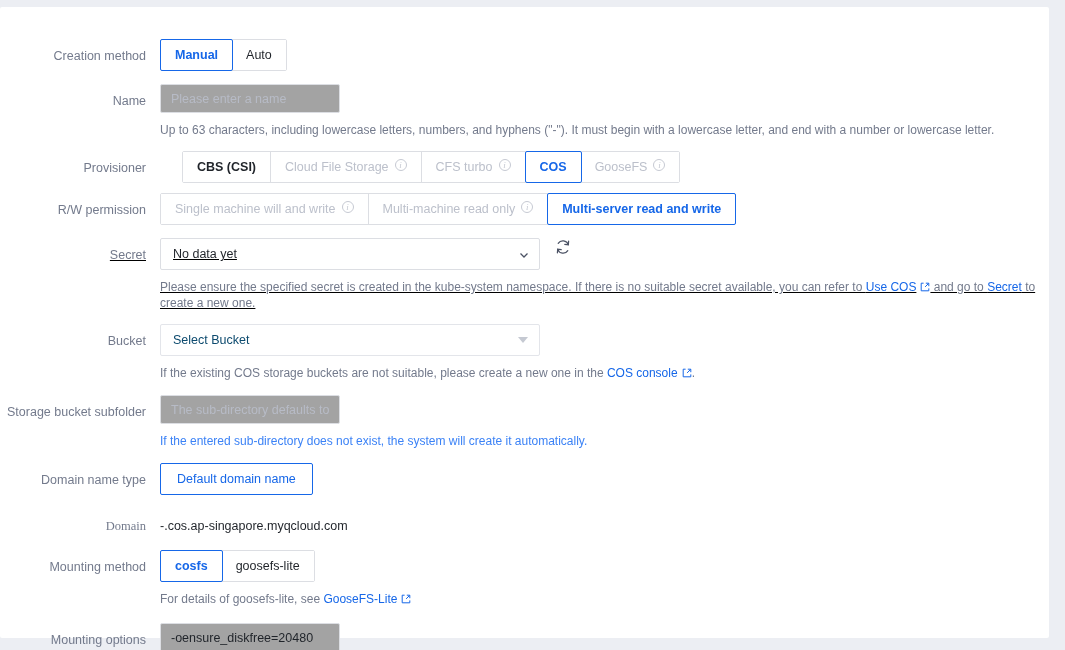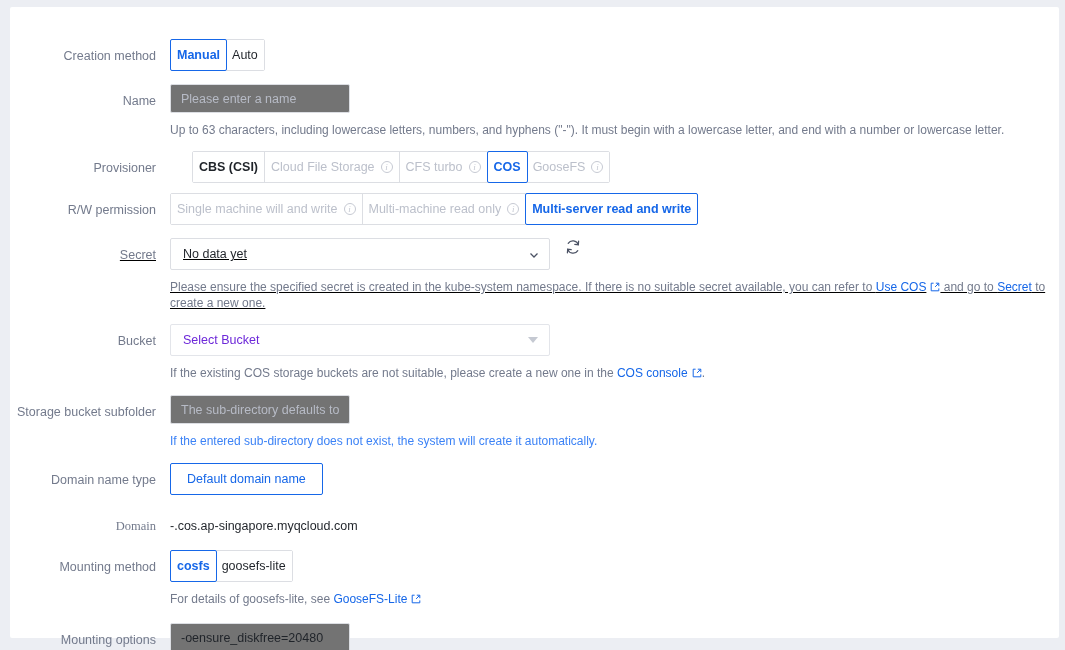--- a/index.html
+++ b/index.html
@@ -6,21 +6,21 @@
   html, body {
     margin: 0; padding: 0;
     width: 1065px; height: 650px;
     background: #eceef3;
     font-family: "Liberation Sans", sans-serif;
     -webkit-font-smoothing: antialiased;
   }
   .page { width: 1065px; height: 650px; background: #eceef3; position: relative; overflow: hidden; }
   .card {
     position: absolute;
-    left: 10px; top: 7px;
+    left: 0; top: 7px;
     width: 1049px; height: 631px;
     background: #ffffff;
     border-radius: 2px;
   }
 
   .form { padding: 18px 0 0 0; }
 
   .row { display: flex; align-items: flex-start; margin-bottom: 0; }
   .label {
     width: 160px;
@@ -54,27 +54,26 @@
     border: 1px solid #dcdee3;
     border-radius: 2px;
     background: #fff;
     overflow: visible;
     position: relative;
   }
   .seg-item {
     position: relative;
     font-size: 12.5px;
     line-height: 16px;
-    padding: 7px 6px;
+    padding: 7px 14px;
     color: #1f2329;
     background: #fff;
     border-right: 1px solid #dcdee3;
     white-space: nowrap;
     display: flex;
-    align-items: center;
     gap: 6px;
     cursor: pointer;
     user-select: none;
   }
   .seg-item:last-child { border-right: none; }
   .seg-item.disabled { color: #bcc0cb; cursor: not-allowed; }
   .seg-item.selected {
     color: #1667e8;
     border: 1px solid #1667e8;
     margin: -1px;
@@ -114,21 +113,21 @@
     cursor: pointer;
     white-space: nowrap;
   }
 
   
   .input {
     width: 180px;
     height: 30px;
     border: 1px solid #dcdee3;
     border-radius: 2px;
-    background: #737373;
+    background: #a3a3a3;
     font-size: 12.5px;
     color: #1f2329;
     padding: 0 10px;
     font-family: "Liberation Sans", sans-serif;
     outline: none;
   }
   .input::placeholder { color: #b7bbc6; }
 
   
   .select {
@@ -148,21 +147,21 @@
   .select .chev {
     position: absolute;
     right: 11px; top: 50%;
     transform: translateY(-50%);
     width: 10px; height: 10px;
     color: #4b5264;
   }
   .select.disabled {
     border-color: #e3e5ea;
     background: #fff;
-    color: #6d28d9;
+    color: #0c4a6e;
     cursor: not-allowed;
   }
   .select .tri {
     position: absolute;
     right: 11px; top: 50%;
     transform: translateY(-50%);
     width: 0; height: 0;
     border-left: 5px solid transparent;
     border-right: 5px solid transparent;
     border-top: 6px solid #c5c9d2;

